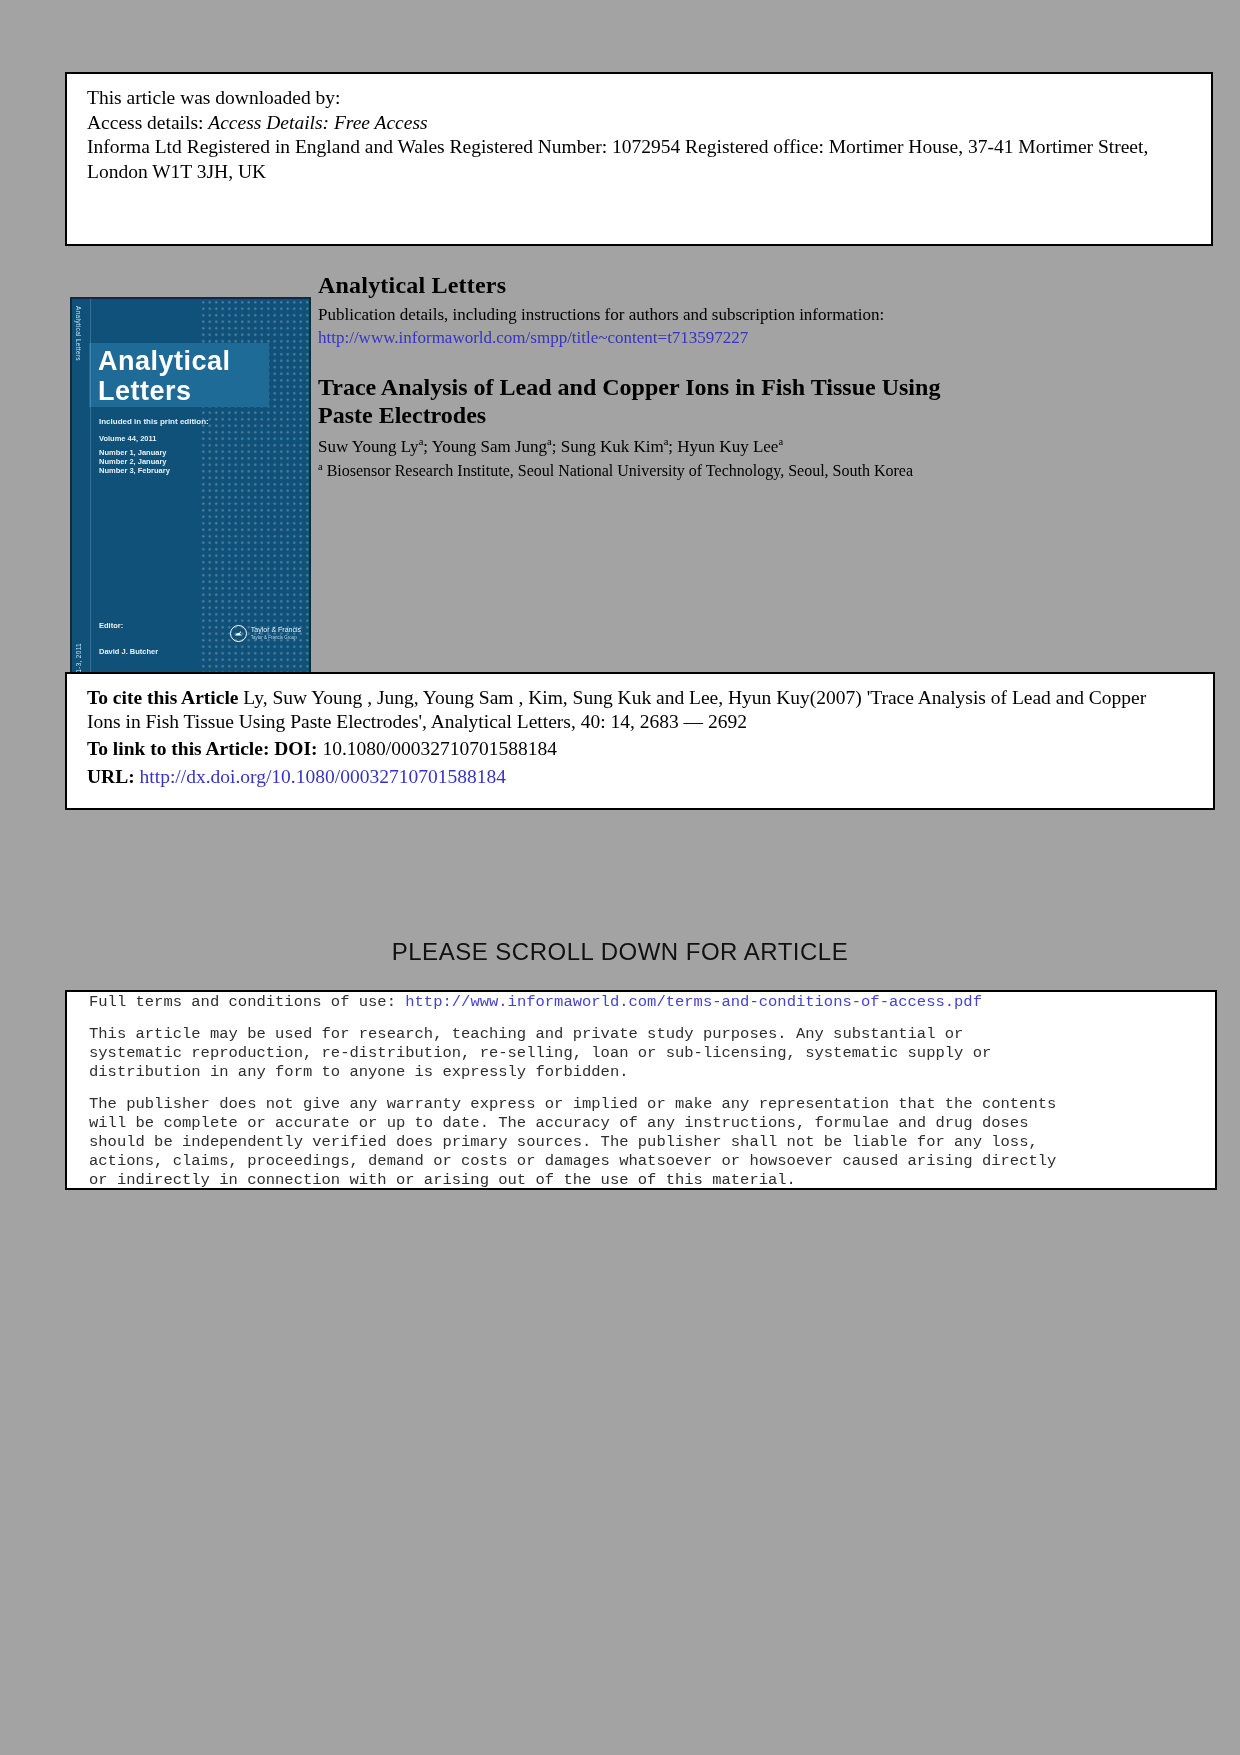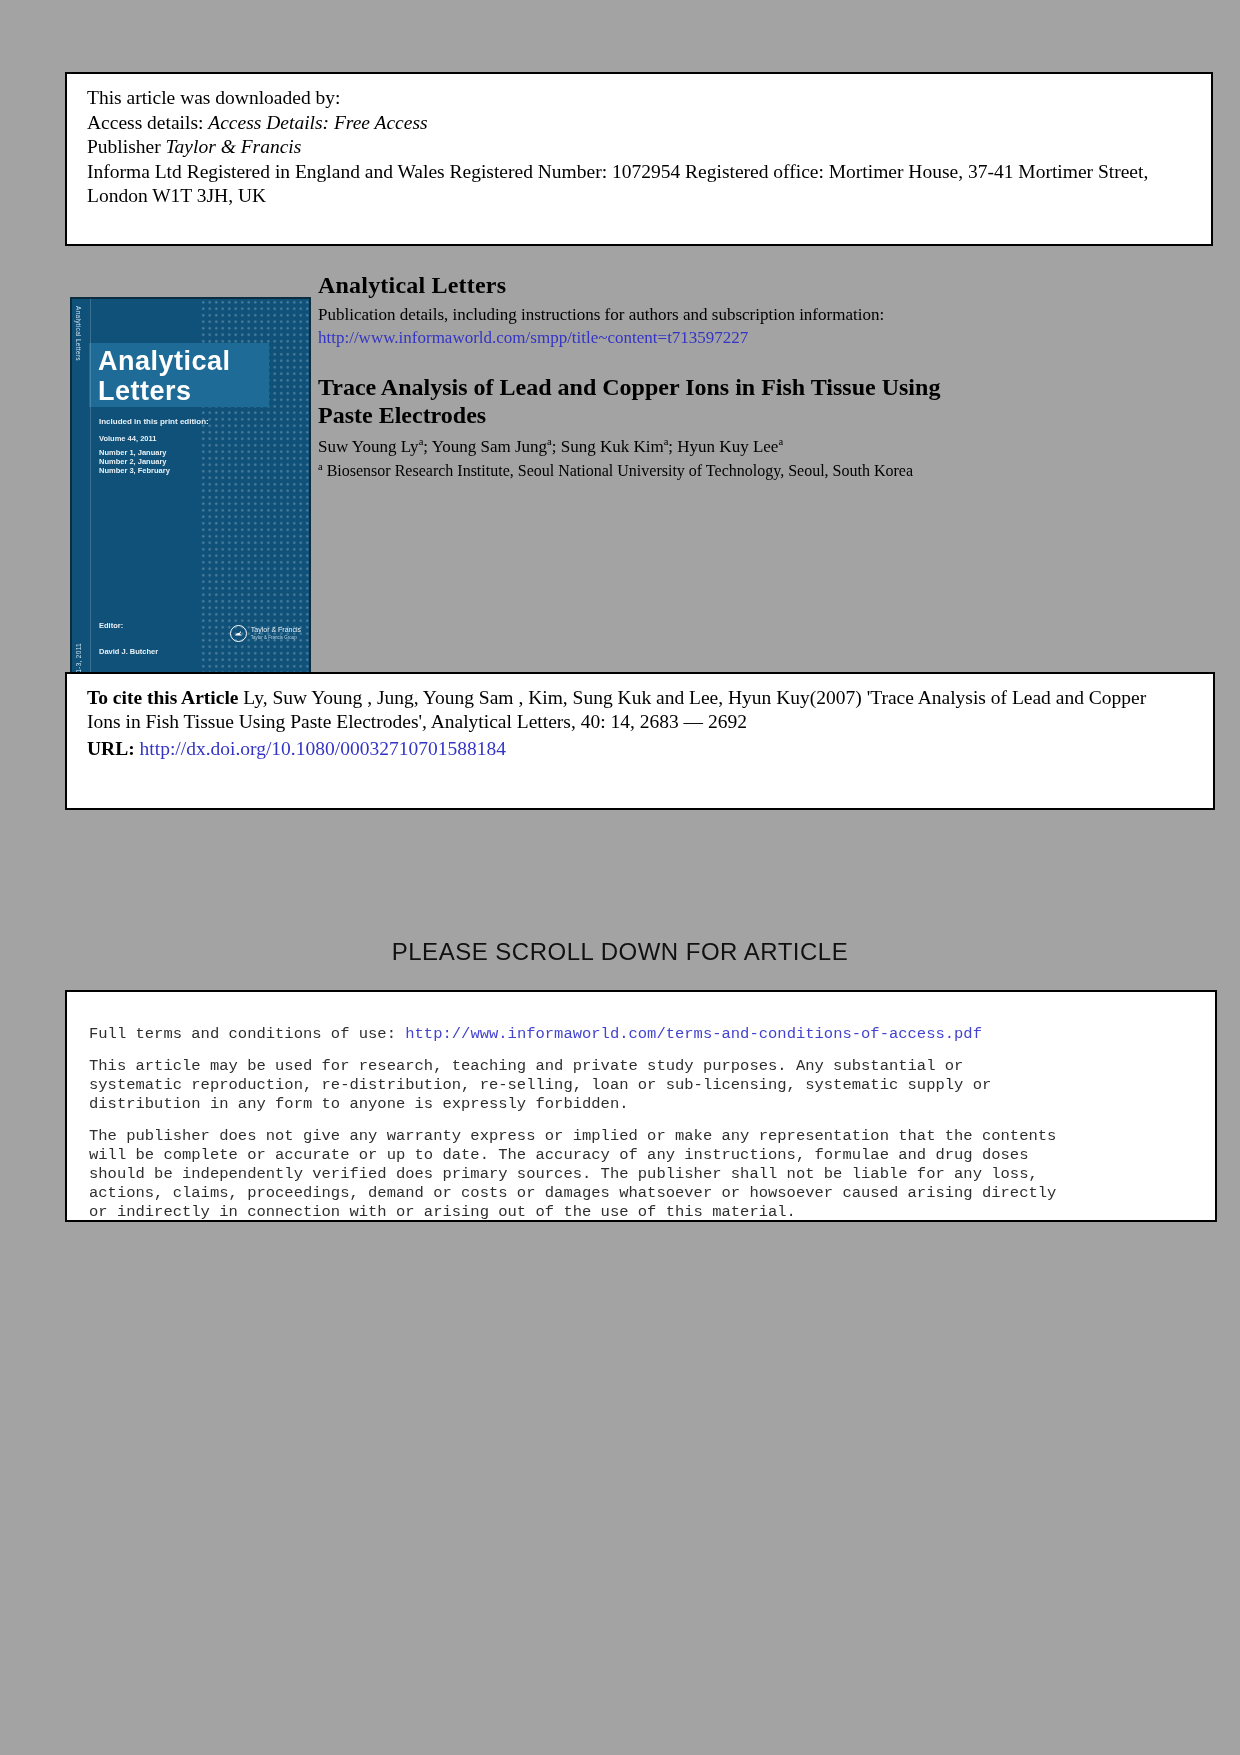--- a/index.html
+++ b/index.html
@@ -54,34 +54,33 @@
   .cite-box{top:672px;height:110px;padding:12px 30px 12px 20px;font-size:19.5px;line-height:23.6px;}
   .cite-box p{margin:0;}
   .cite-box .sp{margin-top:4px;}
   b.lbl{font-weight:bold;}
 
   
   .banner{position:absolute;left:0;top:938px;width:1240px;text-align:center;
     font-family:"Liberation Sans",sans-serif;font-size:24px;color:#111;letter-spacing:.5px;}
 
   
-  .terms-box{top:990px;height:178px;padding:33px 30px 17px 22px;
+  .terms-box{top:990px;height:178px;padding:1px 30px 17px 22px;
     font-family:"Liberation Mono","DejaVu Sans Mono",monospace;font-size:15.5px;line-height:19px;color:#2e2e2e;}
   .terms-box .para{margin-top:13px;}
   .terms-box div{white-space:nowrap;}
 </style>
 </head>
 <body>
 
 <div class="page">
 
   <div class="box download-box">
     <p><span>This article was downloaded by:</span></p>
     <p><span>Access details: </span><i>Access Details: Free Access</i></p>
-    <p><span>Publisher </span><i>Taylor &amp; Francis</i></p>
     <p><span>Informa Ltd Registered in England and Wales Registered Number: 1072954 Registered office: Mortimer House, 37-41 Mortimer Street, London W1T 3JH, UK</span></p>
   </div>
 
   <div class="cover">
     <div class="cover-dots"></div>
     <div class="cover-band"></div>
     <div class="cover-strip">
       <span class="strip-text strip-top">Analytical Letters</span>
       <span class="strip-text strip-bottom">Volume 44, Numbers 1-3, 2011</span>
     </div>
@@ -113,20 +112,21 @@
   <div class="ainfo">
     <h2 class="atitle">Trace Analysis of Lead and Copper Ions in Fish Tissue Using Paste Electrodes</h2>
     <p class="authors">
       <span>Suw Young Ly</span><sup>a</sup><span>; </span><span>Young Sam Jung</span><sup>a</sup><span>; </span><span>Sung Kuk Kim</span><sup>a</sup><span>; </span><span>Hyun Kuy Lee</span><sup>a</sup>
     </p>
     <p class="affil"><sup>a</sup><span> Biosensor Research Institute, Seoul National University of Technology, Seoul, South Korea</span></p>
   </div>
 
   <div class="box cite-box">
     <p><b class="lbl">To cite this Article</b><span> Ly, Suw Young , Jung, Young Sam , Kim, Sung Kuk and Lee, Hyun Kuy(2007) 'Trace Analysis of Lead and Copper Ions in Fish Tissue Using Paste Electrodes', Analytical Letters, 40: 14, 2683 — 2692</span></p>
+    <p class="sp"><b class="lbl">To link to this Article: DOI:</b><span> 10.1080/00032710701588184</span></p>
     <p class="sp"><b class="lbl">URL:</b> <a class="link">http://dx.doi.org/10.1080/00032710701588184</a></p>
   </div>
 
   <div class="banner">PLEASE SCROLL DOWN FOR ARTICLE</div>
 
   <div class="box terms-box">
     <div><span>Full terms and conditions of use: </span><a class="mlink">http://www.informaworld.com/terms-and-conditions-of-access.pdf</a></div>
     <div class="para">
       <div>This article may be used for research, teaching and private study purposes. Any substantial or</div>
       <div>systematic reproduction, re-distribution, re-selling, loan or sub-licensing, systematic supply or</div>

